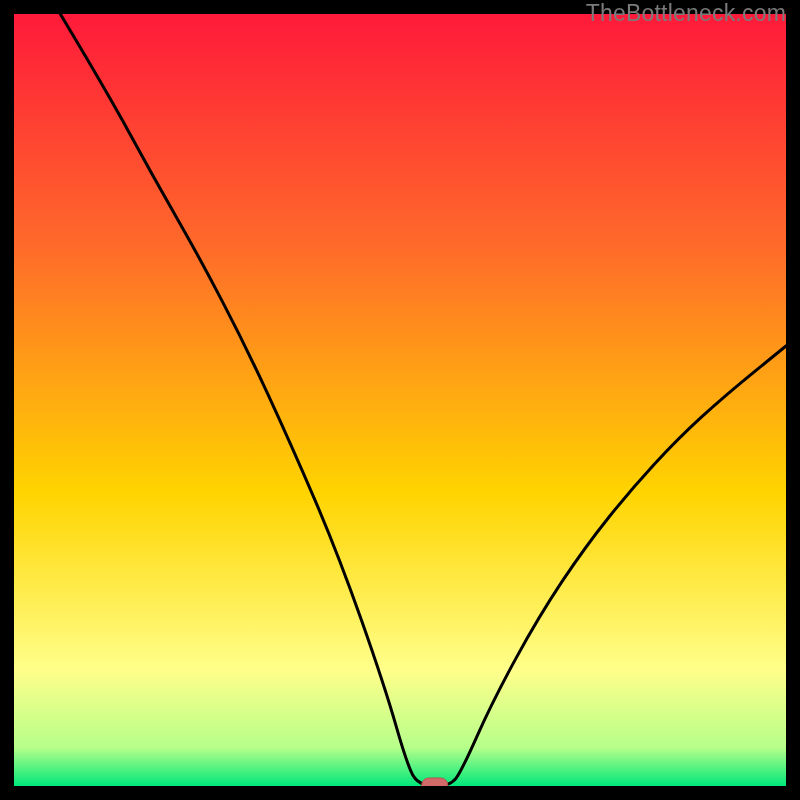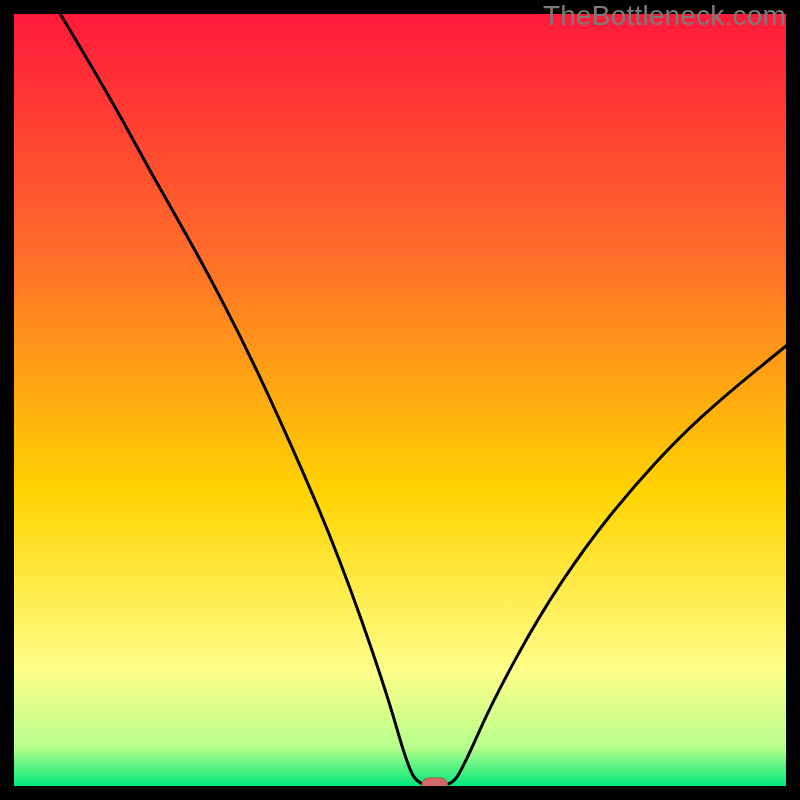--- a/index.html
+++ b/index.html
@@ -24,21 +24,21 @@
     left: 0;
     top: 0;
     width: 772px;
     height: 772px;
   }
   .watermark {
     position: absolute;
     top: 0;
     right: 14px;
     color: #7b7b7b;
-    font-size: 28px;
+    font-size: 23px;
     font-weight: 500;
     letter-spacing: 0.2px;
   }
 </style>
 </head>
 <body>
 
 <div class="frame">
   <svg class="plot" viewBox="0 0 772 772" preserveAspectRatio="none">
     <defs>

